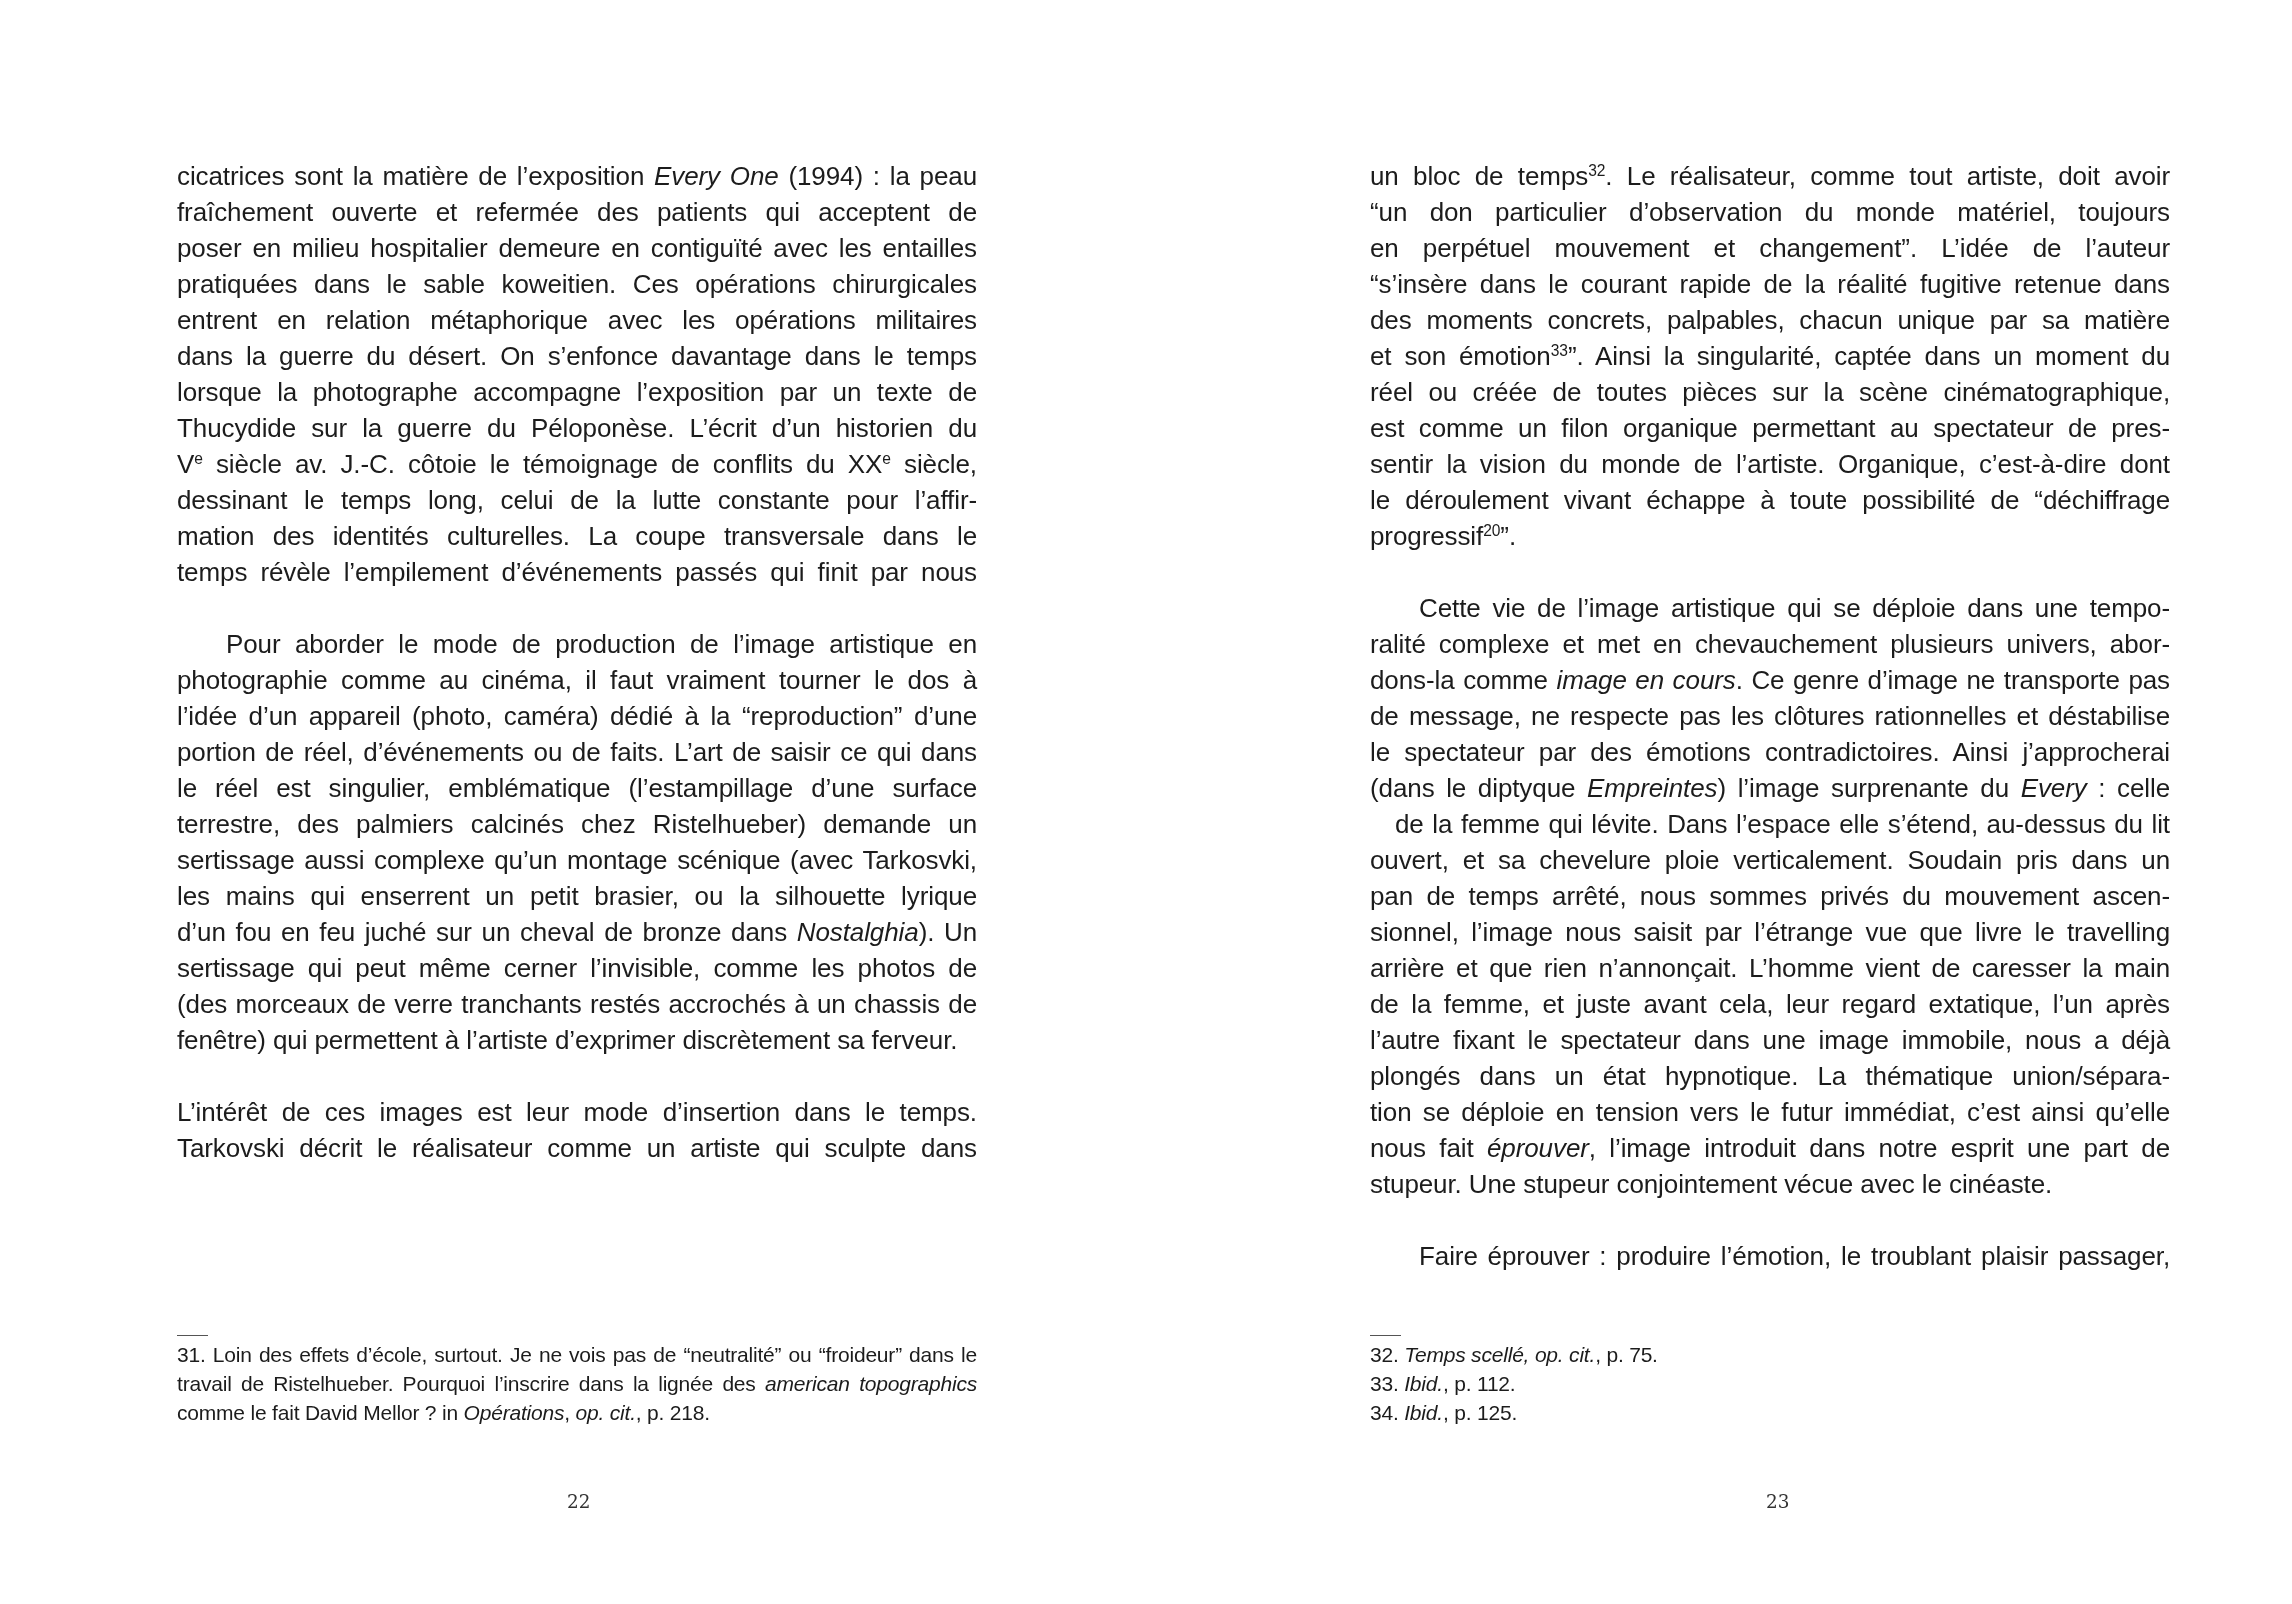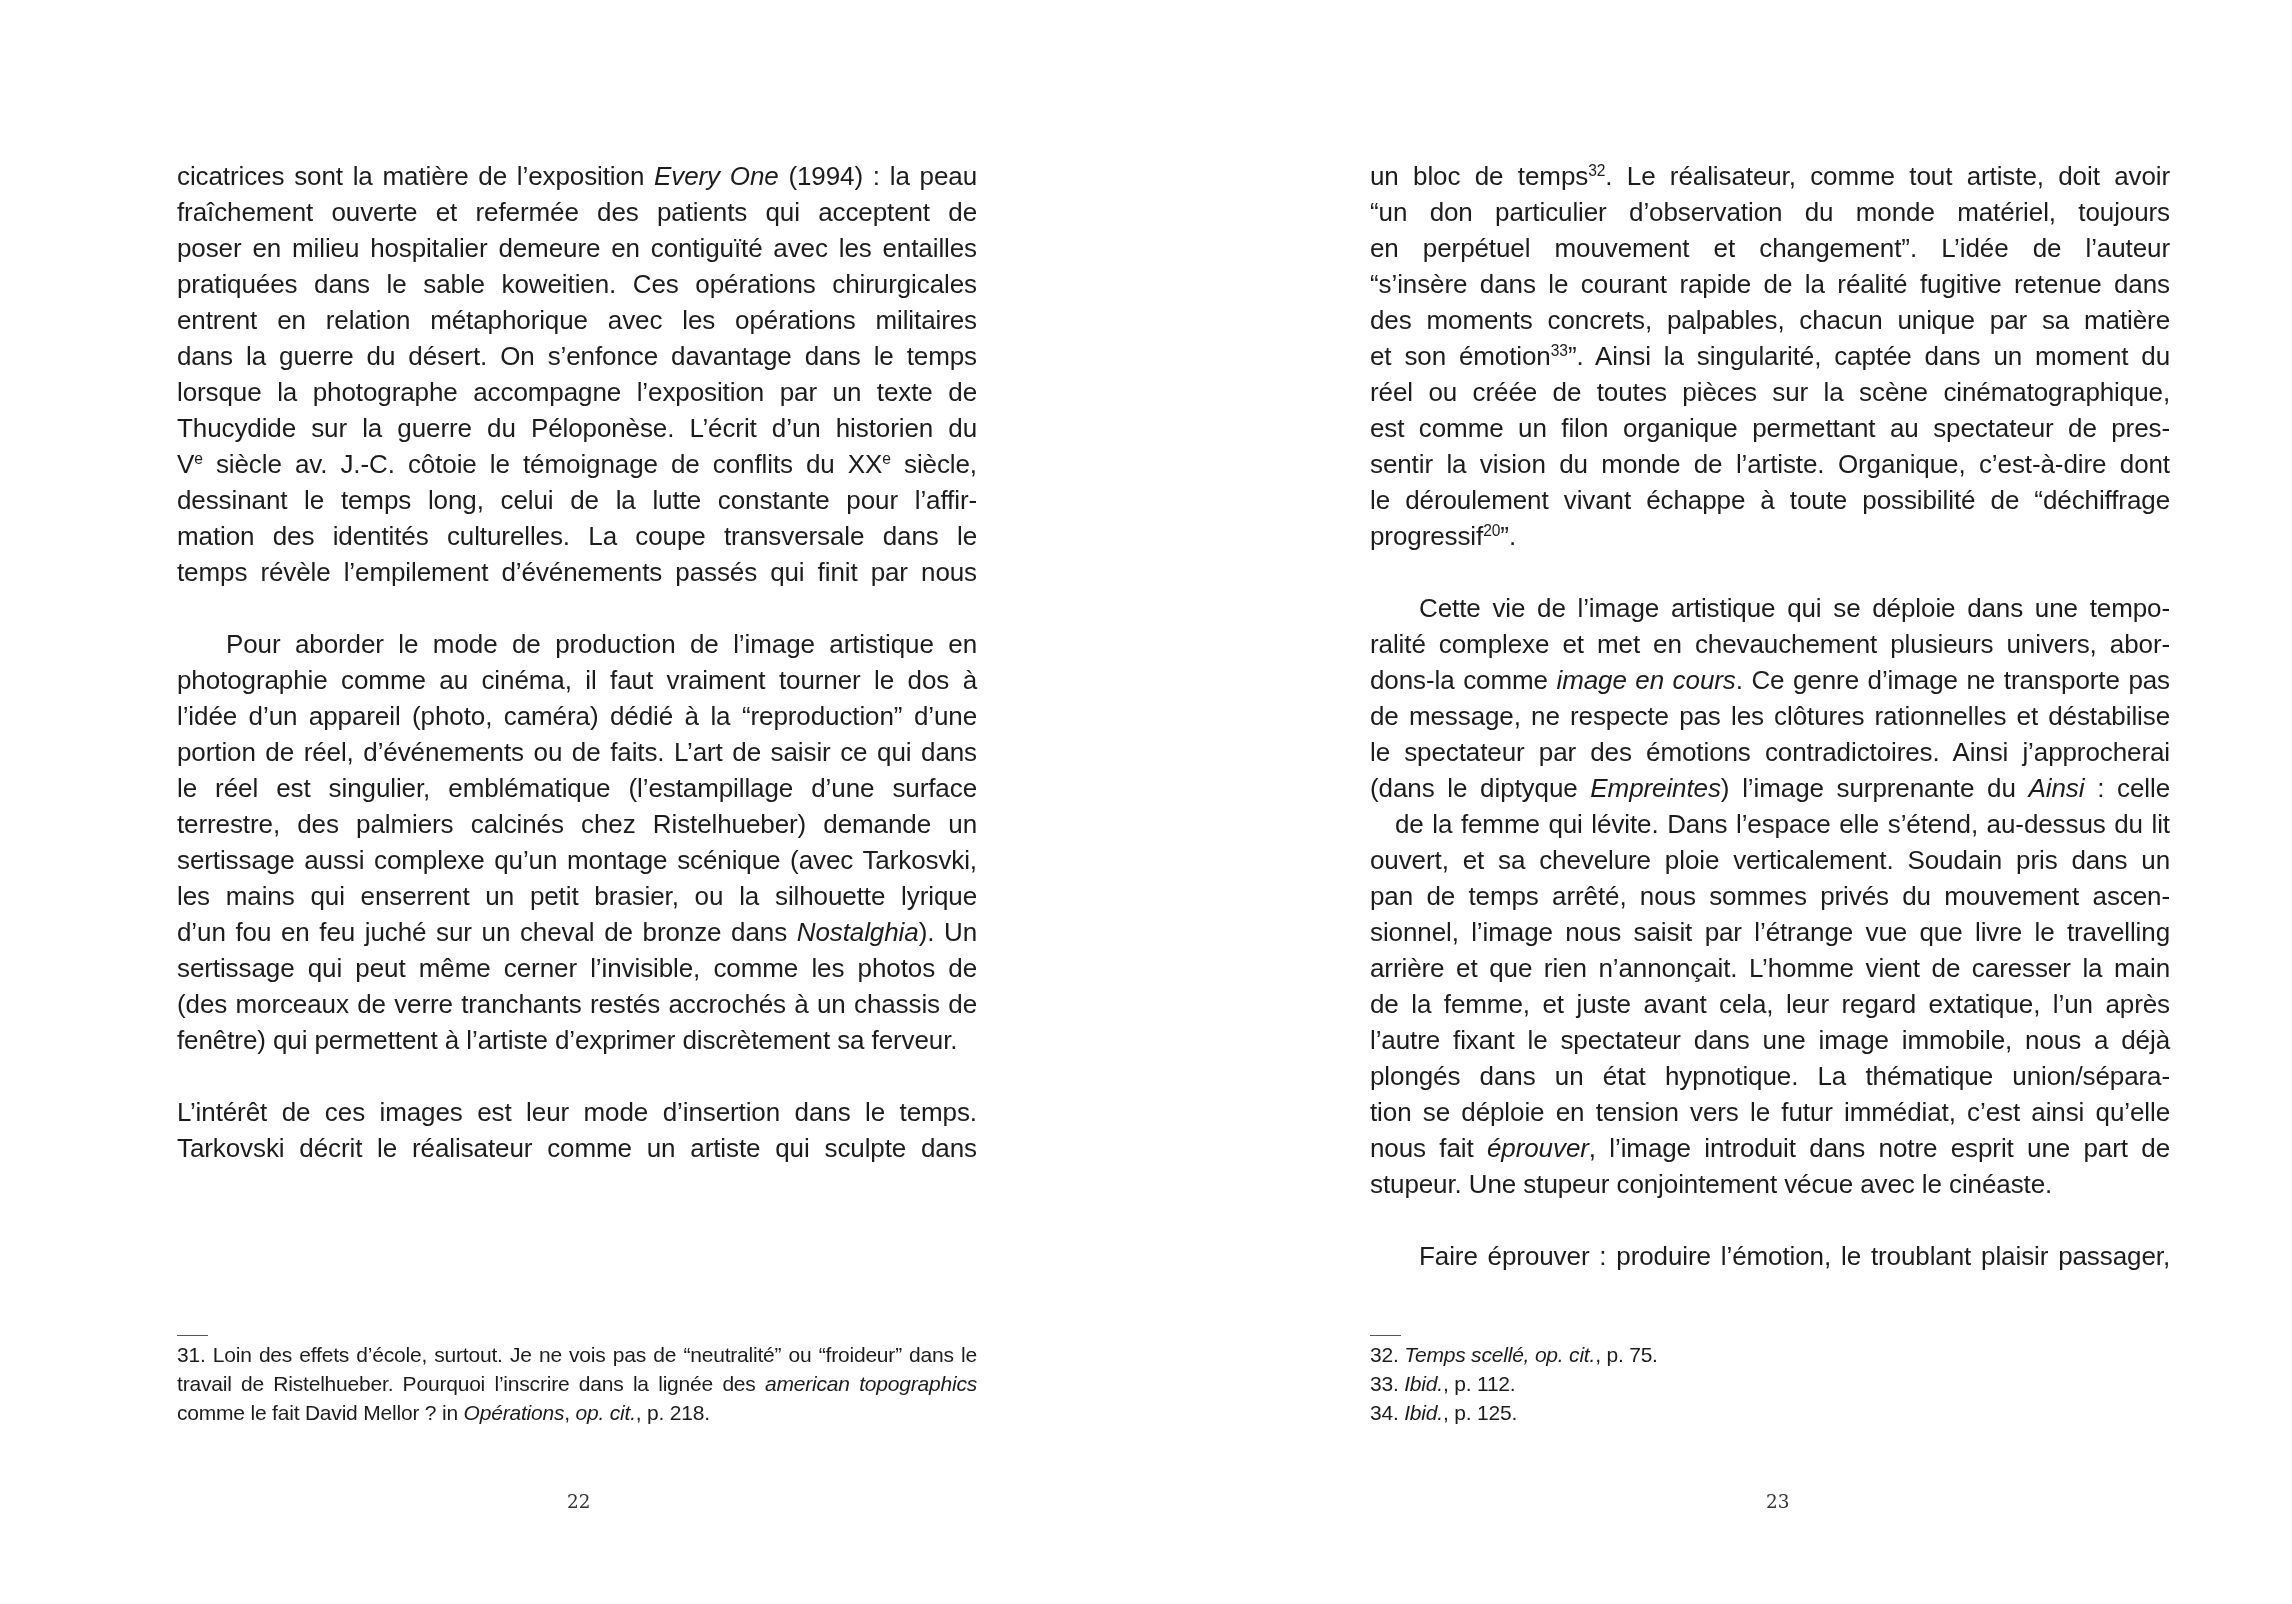--- a/index.html
+++ b/index.html
@@ -160,21 +160,21 @@
         <span class="line"><span style="white-space: normal;">sentir la vision du monde de l’artiste. Organique, c’est-à-dire dont</span></span>
         <span class="line"><span style="white-space: normal;">le déroulement vivant échappe à toute possibilité de “déchiffrage</span></span>
         <span class="line last"><span style="white-space: normal;">progressif</span><span class="sup" style="white-space: normal;">20</span><span style="white-space: normal;">”.</span></span>
       </div>
       <div class="para">
         <span class="line indent"><span style="white-space: normal;">Cette vie de l’image artistique qui se déploie dans une tempo-</span></span>
         <span class="line"><span style="white-space: normal;">ralité complexe et met en chevauchement plusieurs univers, abor-</span></span>
         <span class="line"><span style="white-space: normal;">dons-la comme </span><span class="it" style="white-space: normal;">image en cours</span><span style="white-space: normal;">. Ce genre d’image ne transporte pas</span></span>
         <span class="line"><span style="white-space: normal;">de message, ne respecte pas les clôtures rationnelles et déstabilise</span></span>
         <span class="line"><span style="white-space: normal;">le spectateur par des émotions contradictoires. Ainsi j’approcherai</span></span>
-        <span class="line"><span style="white-space: normal;">(dans le diptyque </span><span class="it" style="white-space: normal;">Empreintes</span><span style="white-space: normal;">) l’image surprenante du </span><span class="it" style="white-space: normal;">Ainsi</span><span style="white-space: normal;"> : celle</span></span>
+        <span class="line"><span style="white-space: normal;">(dans le diptyque </span><span class="it" style="white-space: normal;">Empreintes</span><span style="white-space: normal;">) l’image surprenante du </span><span class="it" style="white-space: normal;">Every</span><span style="white-space: normal;"> : celle</span></span>
         <span class="line"><span style="white-space: normal; margin-left: 25px;">de la femme qui lévite. Dans l’espace elle s’étend, au-dessus du lit</span></span>
         <span class="line"><span style="white-space: normal;">ouvert, et sa chevelure ploie verticalement. Soudain pris dans un</span></span>
         <span class="line"><span style="white-space: normal;">pan de temps arrêté, nous sommes privés du mouvement ascen-</span></span>
         <span class="line"><span style="white-space: normal;">sionnel, l’image nous saisit par l’étrange vue que livre le travelling</span></span>
         <span class="line"><span style="white-space: normal;">arrière et que rien n’annonçait. L’homme vient de caresser la main</span></span>
         <span class="line"><span style="white-space: normal;">de la femme, et juste avant cela, leur regard extatique, l’un après</span></span>
         <span class="line"><span style="white-space: normal;">l’autre fixant le spectateur dans une image immobile, nous a déjà</span></span>
         <span class="line"><span style="white-space: normal;">plongés dans un état hypnotique. La thématique union/sépara-</span></span>
         <span class="line"><span style="white-space: normal;">tion se déploie en tension vers le futur immédiat, c’est ainsi qu’elle</span></span>
         <span class="line"><span style="white-space: normal;">nous fait </span><span class="it" style="white-space: normal;">éprouver</span><span style="white-space: normal;">, l’image introduit dans notre esprit une part de</span></span>

